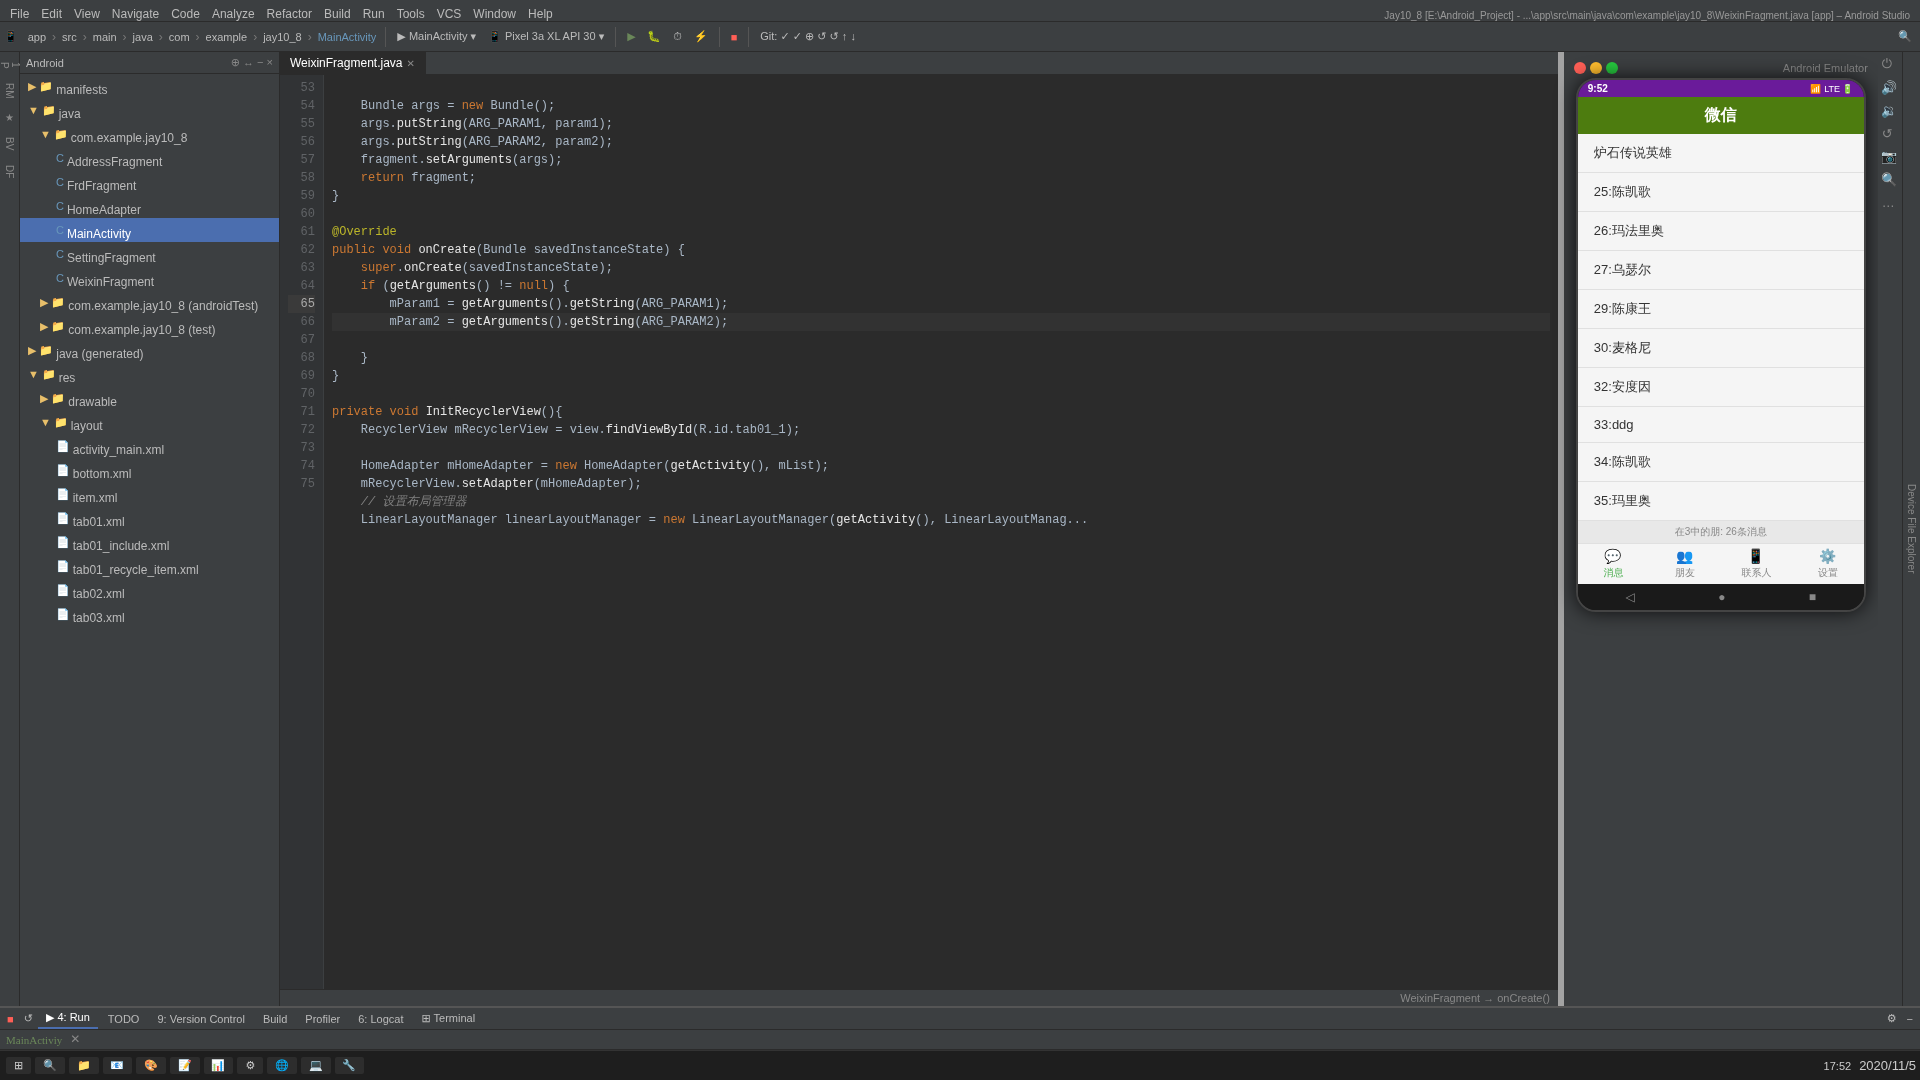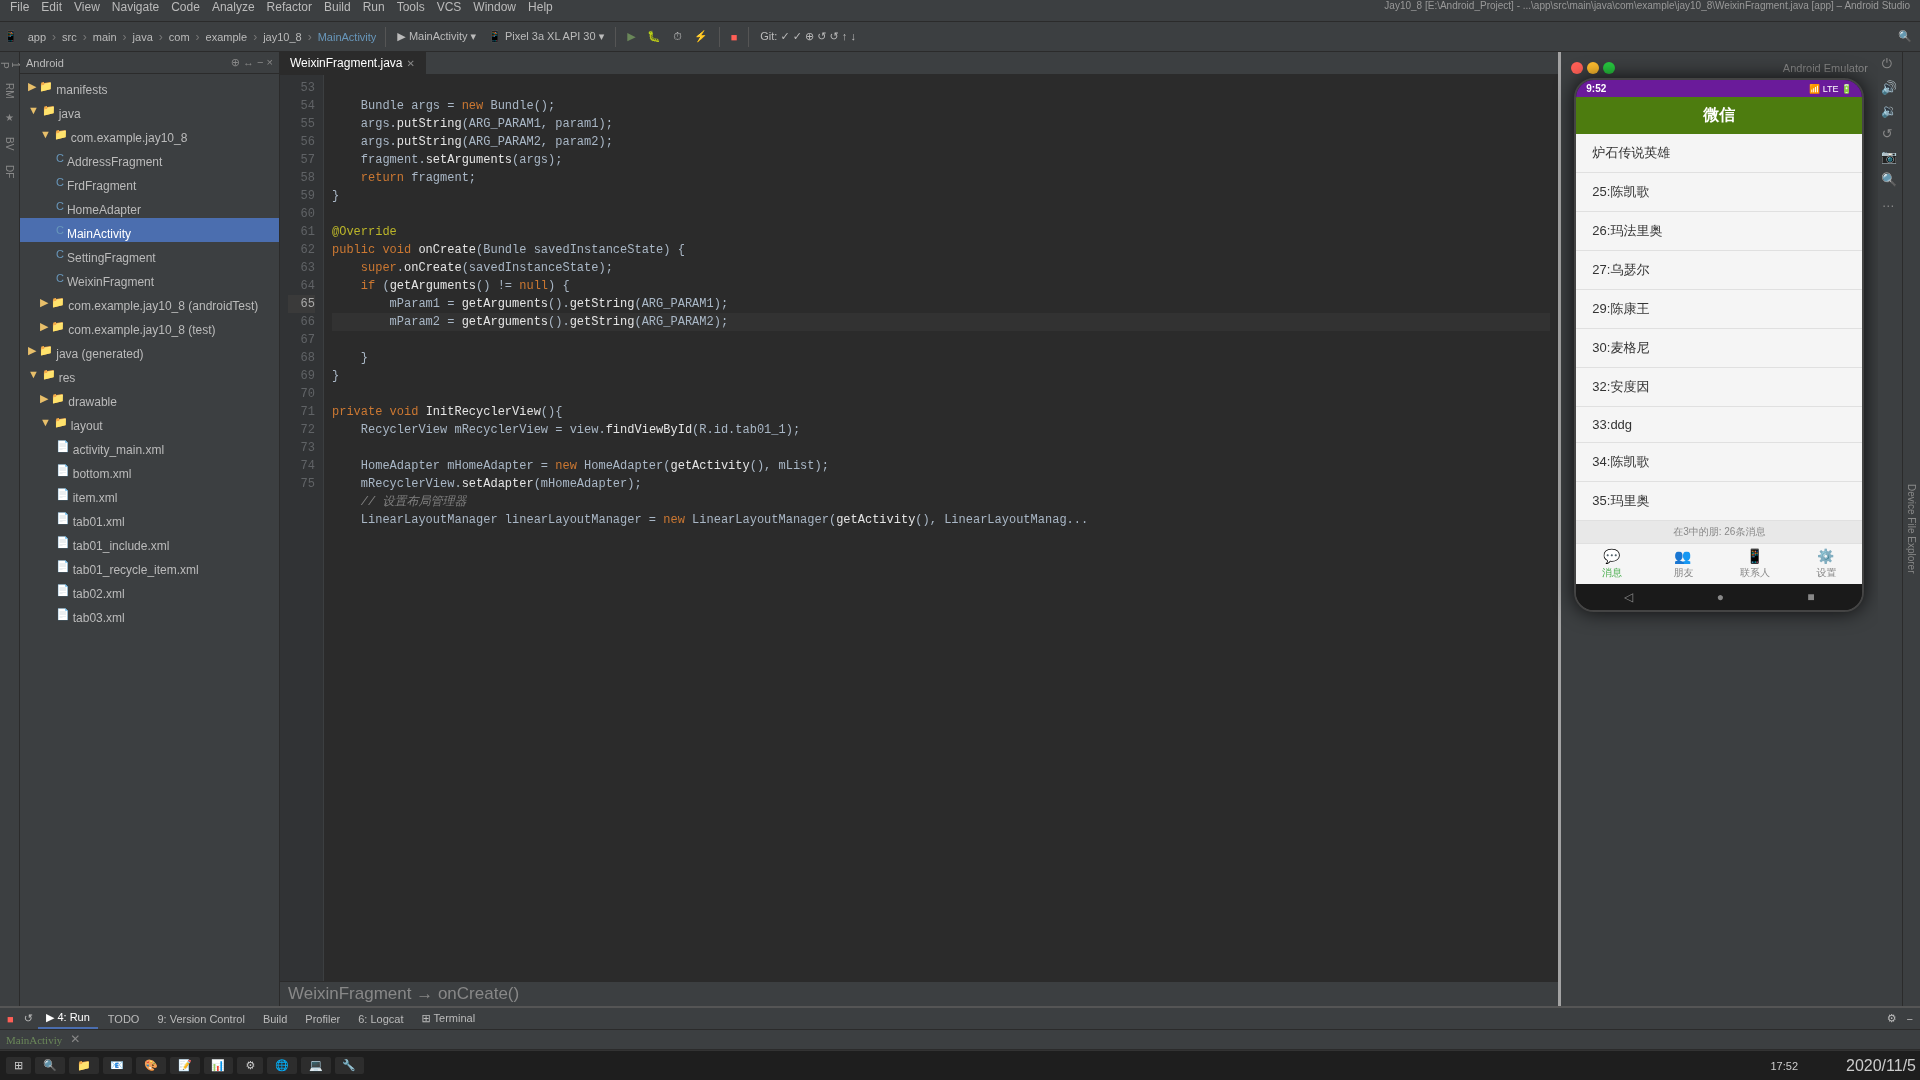--- a/index.html
+++ b/index.html
@@ -1,19 +1,19 @@
 <!DOCTYPE html>
 <html><head>
   <meta charset="utf-8">
   <style>
     * { box-sizing: border-box; margin: 0; padding: 0; }
     body { font-family: 'Segoe UI', Arial, sans-serif; background: #3c3f41; color: #a9b7c6; font-size: 12px; width: 1920px; height: 1080px; overflow: hidden; }
 
     
-    #menu-bar { background: #3c3f41; height: 22px; display: flex; align-items: flex-start; padding: 0 4px; border-bottom: 1px solid #2b2b2b; }
+    #menu-bar { background: #3c3f41; height: 22px; display: flex; align-items: flex-end; padding: 0 4px; border-bottom: 1px solid #2b2b2b; }
     #menu-bar span { color: #bbbbbb; padding: 0 6px; font-size: 12px; cursor: pointer; }
 
     
     #toolbar { background: #3c3f41; height: 30px; display: flex; align-items: center; padding: 0 4px; border-bottom: 1px solid #2b2b2b; gap: 4px; }
     .toolbar-btn { background: transparent; border: none; color: #bbbbbb; cursor: pointer; padding: 2px 4px; font-size: 11px; display: flex; align-items: center; gap: 2px; }
     .toolbar-separator { width: 1px; height: 20px; background: #555; margin: 0 3px; }
     .breadcrumb-item { color: #bbbbbb; font-size: 11px; padding: 0 2px; }
     .breadcrumb-sep { color: #777; }
 
     
@@ -44,24 +44,24 @@
     .tab-close { color: #888; font-size: 10px; }
     #code-editor { flex: 1; background: #2b2b2b; overflow: auto; display: flex; }
     #line-numbers { background: #313335; color: #606366; font-family: 'Courier New', monospace; font-size: 12px; padding: 4px 8px; text-align: right; user-select: none; min-width: 44px; border-right: 1px solid #3c3f41; line-height: 18px; }
     #code-content { font-family: 'Courier New', monospace; font-size: 12px; padding: 4px 8px; line-height: 18px; white-space: pre; color: #a9b7c6; flex: 1; }
     .kw { color: #cc7832; }
     .comment { color: #808080; font-style: italic; }
     .method { color: #e5e5e5; }
     .var { color: #a9b7c6; }
     .class-name { color: #a9b7c6; }
     .annotation { color: #bbb529; }
-    #breadcrumb-bar { background: #3c3f41; padding: 2px 8px; font-size: 17px; color: #888; border-top: 1px solid #2b2b2b; display: flex; align-items: center; gap: 2px; }
-
-    
-    #emulator-panel { width: 320px; background: #3c3f41; border-left: 3px solid #a3a3a3; display: flex; flex-direction: column; align-items: center; padding: 10px; }
+    #breadcrumb-bar { background: #3c3f41; padding: 2px 8px; font-size: 11px; color: #888; border-top: 1px solid #2b2b2b; display: flex; align-items: center; gap: 2px; justify-content: flex-end; }
+
+    
+    #emulator-panel { width: 320px; background: #3c3f41; border-left: 6px solid #a3a3a3; display: flex; flex-direction: column; align-items: center; padding: 10px; }
     #emulator-controls { display: flex; justify-content: space-between; width: 100%; margin-bottom: 4px; }
     #phone-device { background: #1a1a1a; border-radius: 20px; width: 290px; box-shadow: 0 0 20px rgba(0,0,0,0.8); border: 2px solid #444; overflow: hidden; }
     #phone-status-bar { background: #6a1b9a; padding: 3px 10px; display: flex; justify-content: space-between; align-items: center; }
     .status-time { color: white; font-size: 10px; font-weight: bold; }
     .status-icons { color: white; font-size: 9px; }
     #phone-title-bar { background: #4d7c0f; padding: 8px; text-align: center; }
     .phone-title { color: white; font-size: 16px; font-weight: bold; }
     #phone-content { background: #f5f5f5; }
     .phone-list-item { padding: 10px 16px; border-bottom: 1px solid #e0e0e0; font-size: 13px; color: #333; }
     .phone-list-item.highlighted { background: #b2dfdb; }
@@ -508,14 +508,14 @@
   <button class="taskbar-btn">📁</button>
   <button class="taskbar-btn">📧</button>
   <button class="taskbar-btn">🎨</button>
   <button class="taskbar-btn">📝</button>
   <button class="taskbar-btn">📊</button>
   <button class="taskbar-btn">⚙</button>
   <button class="taskbar-btn">🌐</button>
   <button class="taskbar-btn">💻</button>
   <button class="taskbar-btn">🔧</button>
   <span class="taskbar-time">17:52</span>
-  <span style="color:#ccc; font-size:16px;margin-left:40px;">2020/11/5</span>
+  <span style="color:#ccc; font-size:13px;">2020/11/5</span>
 </div>
 
 </body></html>

